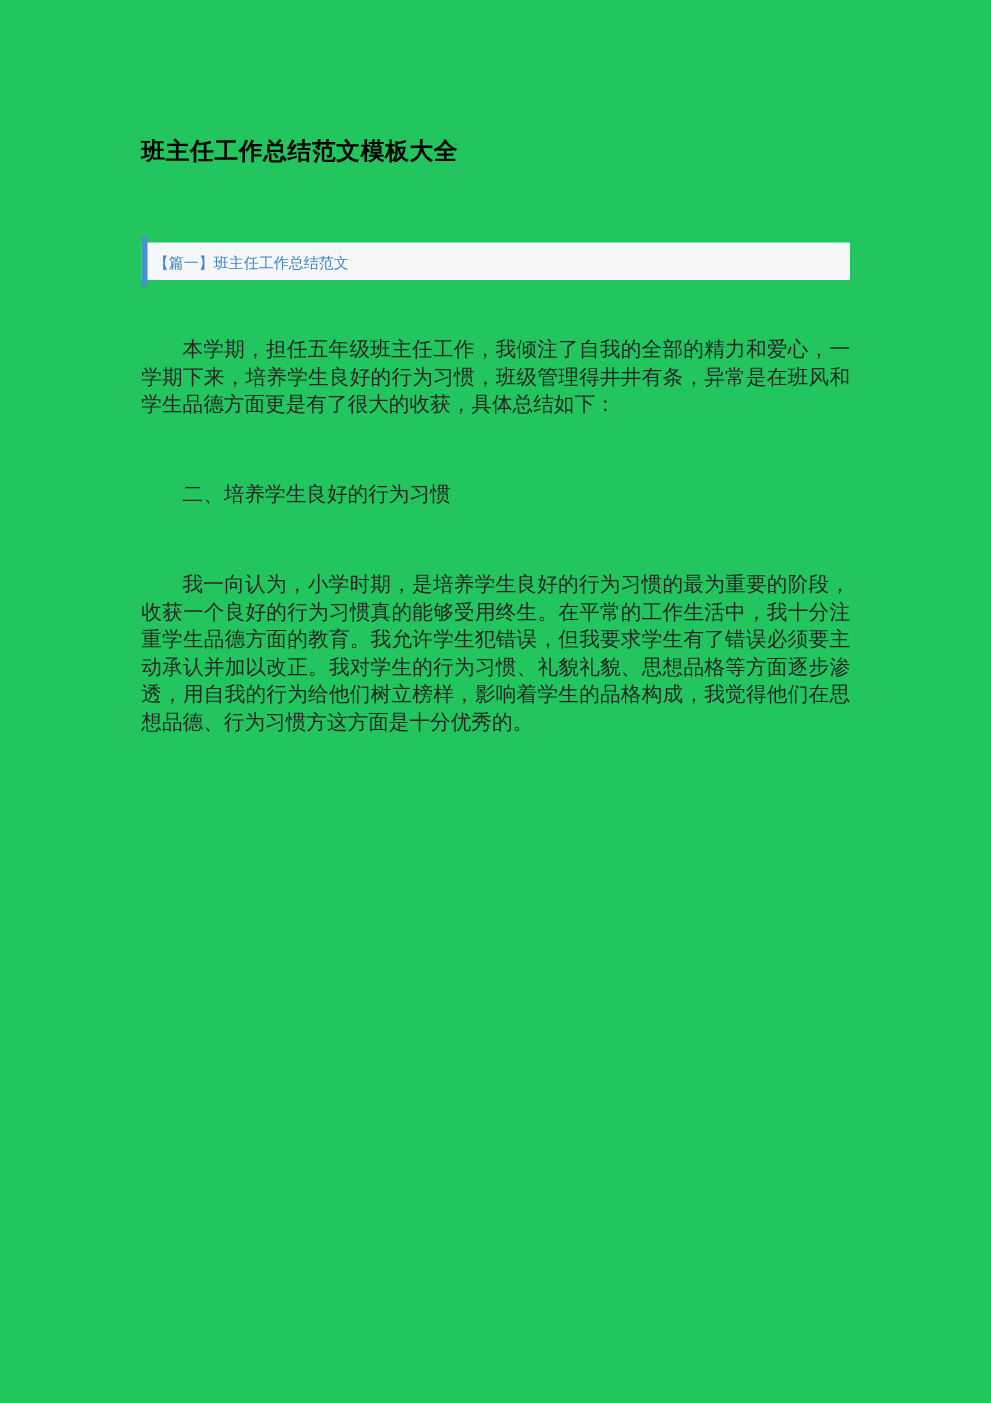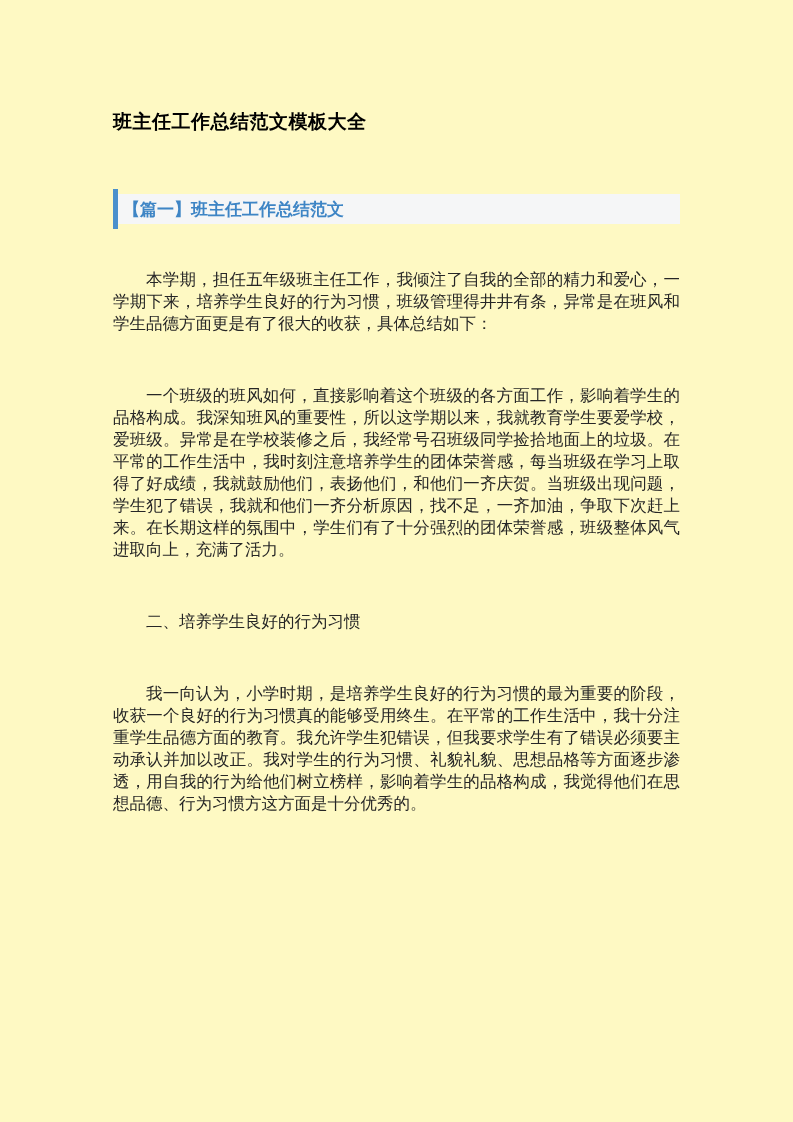--- a/index.html
+++ b/index.html
@@ -2,21 +2,21 @@
 <html style="--accent-blue: #3e85c5; --accent-bar: #4a90cc; --header-bg: #f5f6f7;"><head>
 <meta charset="utf-8">
 <style>
   * { box-sizing: border-box; }
   html, body { margin: 0; padding: 0; background: #ffffff; }
   .page {
     position: relative;
     width: 793px;
     height: 1122px;
     margin: 0 auto;
-    background: #fef9c3;
+    background: #22c55e;
     padding: 108px 113px 0 113px;
     font-family: "DejaVu Serif", "Liberation Serif", serif;
     color: #262626;
     overflow: hidden;
   }
   .doc-title {
     margin: 0 0 60px 0;
     font-family: "DejaVu Sans", "Liberation Sans", sans-serif;
     font-size: 19px;
     font-weight: bold;
@@ -35,22 +35,22 @@
   .section-header .accent-bar {
     position: absolute;
     left: 0;
     top: -5px;
     width: 5px;
     height: 40px;
     background: var(--accent-bar, #4a90cc);
   }
   .section-header .section-title {
     font-family: "DejaVu Sans", "Liberation Sans", sans-serif;
-    font-size: 17px;
-    font-weight: bold;
+    font-size: 12px;
+    font-weight: normal;
     color: var(--accent-blue, #3e85c5);
   }
   .para {
     margin: 0 0 50px 0;
     font-size: 16.5px;
     line-height: 22px;
     text-indent: 2em;
     text-align: justify;
     color: #262626;
   }
@@ -64,21 +64,20 @@
 
   <div class="section-header">
     <span class="accent-bar"></span>
     <span class="section-title">【篇一】班主任工作总结范文</span>
   </div>
 
   <div>
     <p class="para">本学期，担任五年级班主任工作，我倾注了自我的全部的精力和爱心，一学期下来，培养学生良好的行为习惯，班级管理得井井有条，异常是在班风和学生品德方面更是有了很大的收获，具体总结如下：</p>
 
 
-    <p class="para">一个班级的班风如何，直接影响着这个班级的各方面工作，影响着学生的品格构成。我深知班风的重要性，所以这学期以来，我就教育学生要爱学校，爱班级。异常是在学校装修之后，我经常号召班级同学捡拾地面上的垃圾。在平常的工作生活中，我时刻注意培养学生的团体荣誉感，每当班级在学习上取得了好成绩，我就鼓励他们，表扬他们，和他们一齐庆贺。当班级出现问题，学生犯了错误，我就和他们一齐分析原因，找不足，一齐加油，争取下次赶上来。在长期这样的氛围中，学生们有了十分强烈的团体荣誉感，班级整体风气进取向上，充满了活力。</p>
 
     <p class="para">二、培养学生良好的行为习惯</p>
 
     <p class="para">我一向认为，小学时期，是培养学生良好的行为习惯的最为重要的阶段，收获一个良好的行为习惯真的能够受用终生。在平常的工作生活中，我十分注重学生品德方面的教育。我允许学生犯错误，但我要求学生有了错误必须要主动承认并加以改正。我对学生的行为习惯、礼貌礼貌、思想品格等方面逐步渗透，用自我的行为给他们树立榜样，影响着学生的品格构成，我觉得他们在思想品德、行为习惯方这方面是十分优秀的。</p>
 
   </div>
 
 </div>
 
 </body></html>

